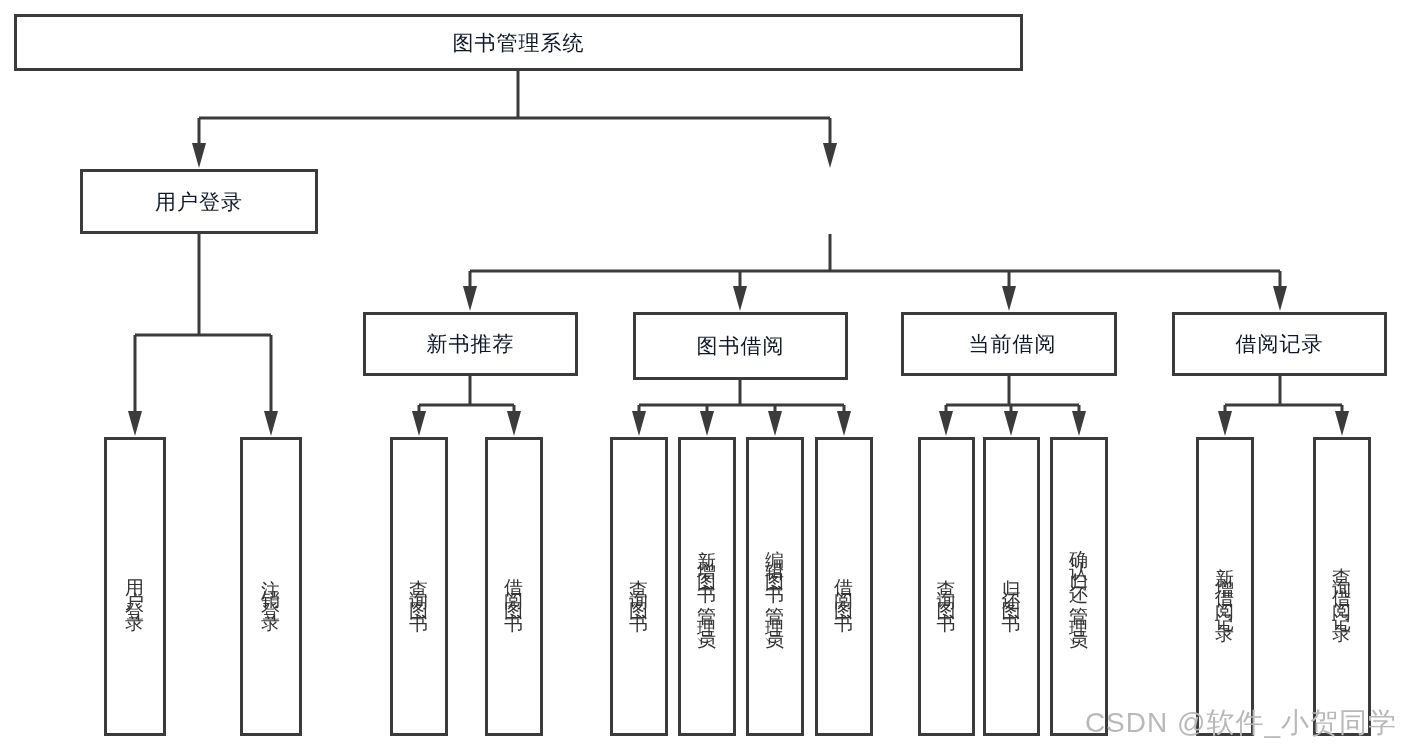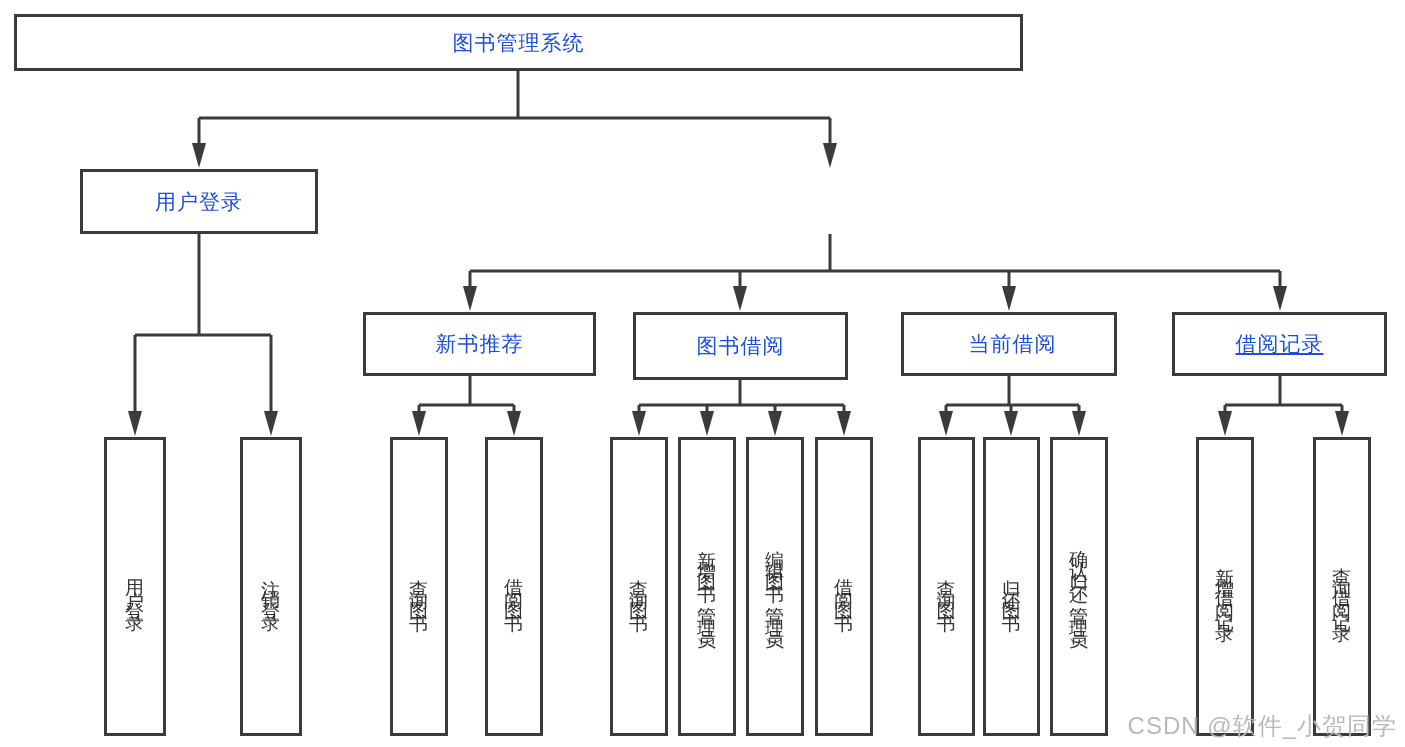--- a/index.html
+++ b/index.html
@@ -10,21 +10,21 @@
     font-family:"Liberation Sans",sans-serif;
     overflow:hidden;
   }
   #connectors{position:absolute;left:0;top:0;width:1405px;height:747px;}
   .node{
     position:absolute;
     box-sizing:border-box;
     border:3px solid #3b3b3b;
     background:#ffffff;
     display:flex;align-items:center;justify-content:center;
-    color:#1d4ed8;
+    color:#0f172a;
     font-size:21px;
     letter-spacing:1px;
     white-space:nowrap;
   }
   .leaf{
     position:absolute;
     box-sizing:border-box;
     border:3px solid #3b3b3b;
     background:#ffffff;
     display:flex;align-items:center;justify-content:center;
@@ -34,21 +34,21 @@
     writing-mode:vertical-rl;
     text-orientation:mixed;
     font-size:19px;
     line-height:1;
     letter-spacing:0.6em;
     color:#333333;
   }
   .watermark{
     position:absolute;
     right:8px;bottom:5px;
-    font-size:24px;
+    font-size:28px;
     color:#b9b9b9;
     letter-spacing:1px;
     z-index:5;
     white-space:nowrap;
   }
 </style>
 </head>
 <body>
 
 <div id="stage">
@@ -119,24 +119,24 @@
       <polygon points="1072,411 1086,411 1079,436"></polygon>
       <polygon points="1218,411 1232,411 1225,436"></polygon>
       <polygon points="1335,411 1349,411 1342,436"></polygon>
     </g>
   </svg>
 
   <div class="node" style="left:14px;top:14px;width:1009px;height:57px;">图书管理系统</div>
 
   <div class="node" style="left:80px;top:169px;width:238px;height:65px;">用户登录</div>
 
-  <div class="node" style="left:363px;top:312px;width:233px;height:64px;">新书推荐</div>
+  <div class="node" style="left:363px;top:312px;width:215px;height:64px;">新书推荐</div>
   <div class="node" style="left:633px;top:312px;width:215px;height:68px;">图书借阅</div>
   <div class="node" style="left:901px;top:312px;width:216px;height:64px;padding-left:7px;">当前借阅</div>
-  <div class="node" style="left:1172px;top:312px;width:215px;height:64px;text-decoration:underline;">借阅记录</div>
+  <div class="node" style="left:1172px;top:312px;width:215px;height:64px;">借阅记录</div>
 
   <div class="leaf" style="left:104px;top:437px;width:62px;height:299px;">
     <span>用户登录</span>
   </div>
   <div class="leaf" style="left:240px;top:437px;width:62px;height:299px;">
     <span>注销登录</span>
   </div>
 
   <div class="leaf" style="left:390px;top:437px;width:58px;height:299px;">
     <span>查询图书</span>

